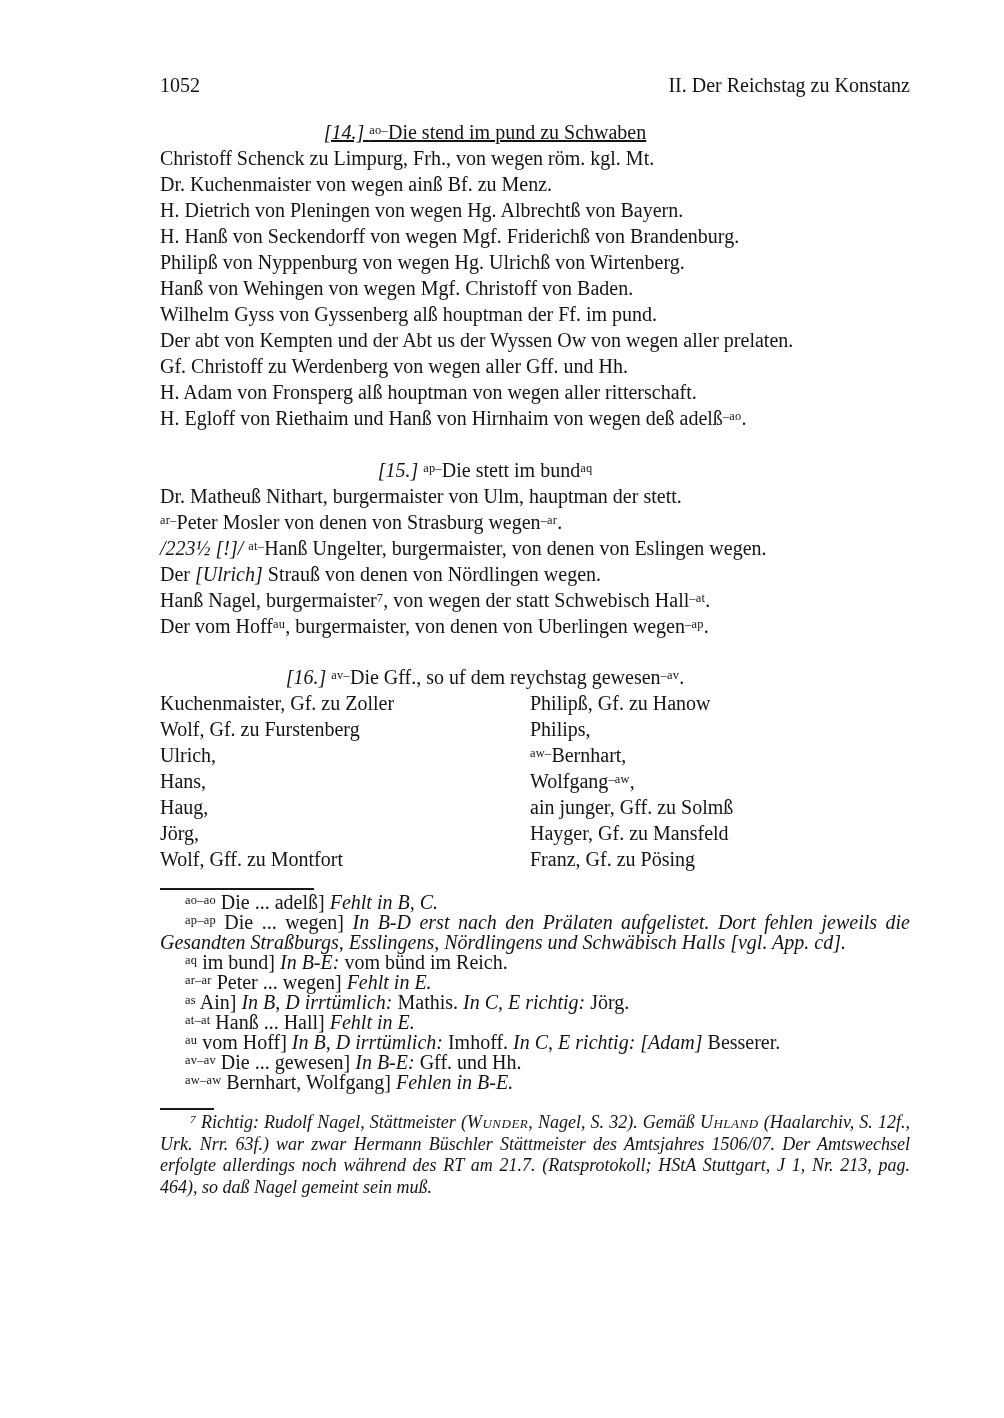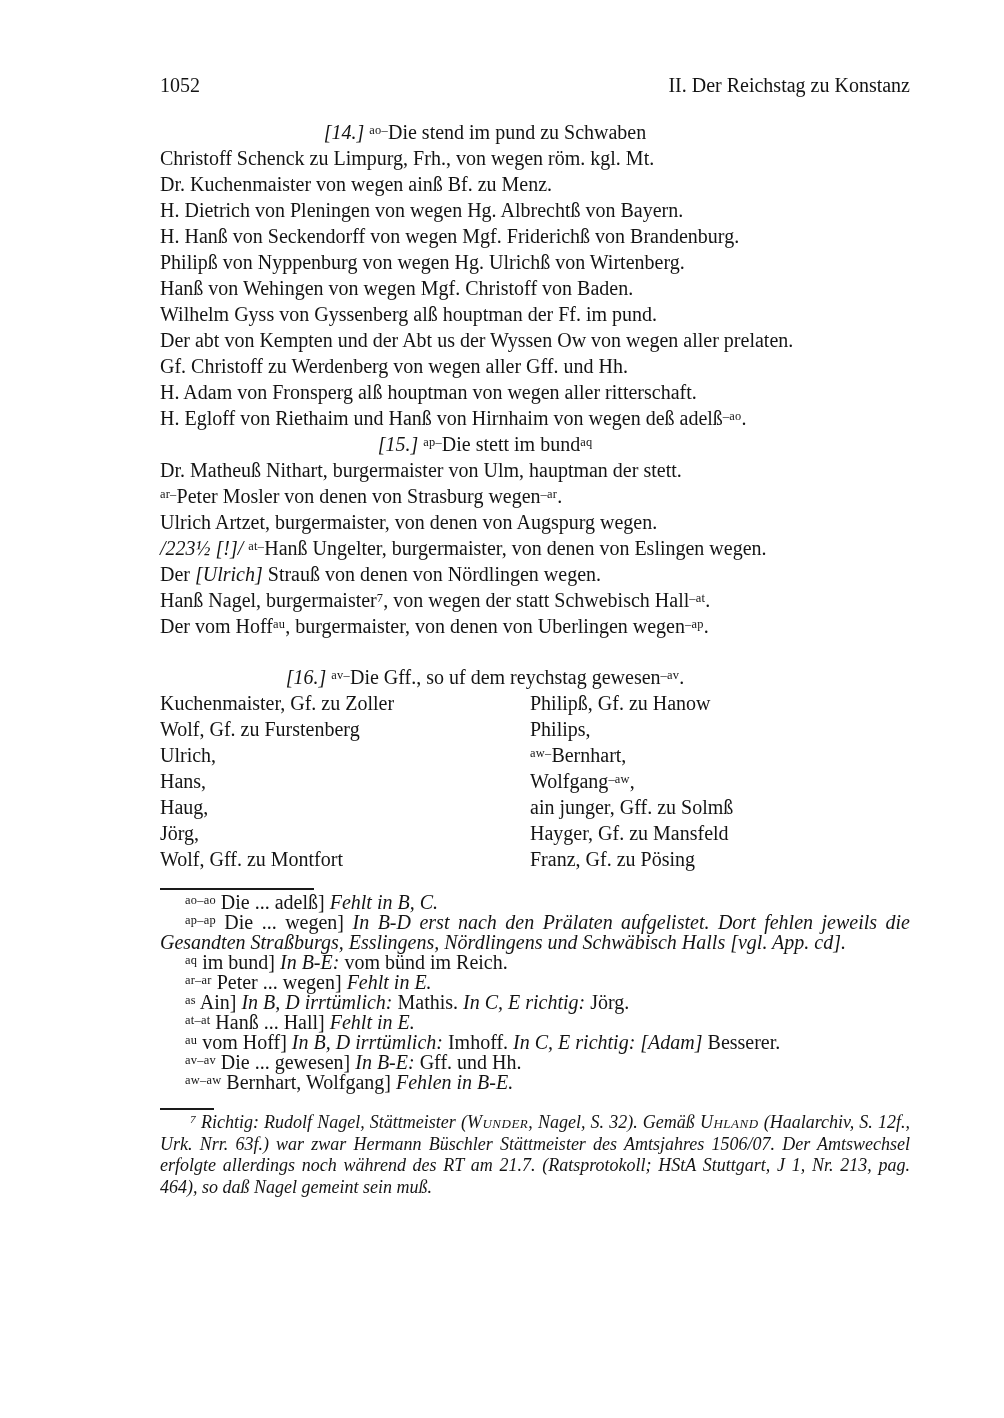--- a/index.html
+++ b/index.html
@@ -3,22 +3,22 @@
 <meta charset="utf-8">
 <style>
   html,body{margin:0;padding:0;background:#ffffff;}
   .page{position:relative;width:1004px;height:1418px;background:#ffffff;color:#141414;
         font-family:"Liberation Serif","DejaVu Serif",serif;overflow:hidden;padding-left:48px;}
   .text-block{position:absolute;left:160px;top:0;width:750px;font-size:20px;line-height:26px;}
   .header-row{margin-top:72px;height:26px;position:relative;}
   .page-number{position:absolute;left:0;top:0;}
   .running-head{text-align:right;}
   .sec-heading{width:650px;text-align:center;}
-  .h14{margin-top:21px;}
-  .h15{}
+  .h14{margin-top:21px;text-decoration:underline;}
+  .h15{margin-top:26px;}
   .h16{margin-top:25px;}
   .cols{display:flex;}
   .col-left{width:370px;flex:none;}
   .col-right{flex:1;}
   .rule{border-top:2px solid #1a1a1a;height:0;}
   .rule-apparatus{margin-top:16px;width:154px;}
   .rule-commentary{margin-top:16px;width:54px;}
   .apparatus{font-size:20px;line-height:20px;margin-top:2px;}
   .apparatus .line{text-align:justify;text-indent:25px;}
   .footnote7{font-size:18px;line-height:21.5px;margin-top:2px;font-style:italic;
@@ -51,21 +51,20 @@
         <div class="line"><span class="seg-r">Der abt von Kempten und der Abt us der Wyssen Ow von wegen aller prelaten.</span></div>
         <div class="line"><span class="seg-r">Gf. Christoff zu Werdenberg von wegen aller Gff. und Hh.</span></div>
         <div class="line"><span class="seg-r">H. Adam von Fronsperg alß houptman von wegen aller ritterschaft.</span></div>
         <div class="line"><span class="seg-r">H. Egloff von Riethaim und Hanß von Hirnhaim von wegen deß adelß</span><span class="seg-s">–ao</span><span class="seg-r">.</span></div>
       </div>
 
     <div class="sec-heading h15"><span class="seg-i">[15.] </span><span class="seg-s">ap–</span><span class="seg-r">Die stett im bund</span><span class="seg-s">aq</span></div>
     <div>
         <div class="line"><span class="seg-r">Dr. Matheuß Nithart, burgermaister von Ulm, hauptman der stett.</span></div>
         <div class="line"><span class="seg-s">ar–</span><span class="seg-r">Peter Mosler von denen von Strasburg wegen</span><span class="seg-s">–ar</span><span class="seg-r">.</span></div>
-        <div class="line"><span class="seg-r">Ulrich Artzet, burgermaister, von denen von Augspurg wegen.</span></div>
         <div class="line"><span class="seg-i">/223½ [!]/ </span><span class="seg-s">at–</span><span class="seg-r">Hanß Ungelter, burgermaister, von denen von Eslingen wegen.</span></div>
         <div class="line"><span class="seg-r">Der </span><span class="seg-i">[Ulrich]</span><span class="seg-r"> Strauß von denen von Nördlingen wegen.</span></div>
         <div class="line"><span class="seg-r">Hanß Nagel, burgermaister</span><span class="seg-s">7</span><span class="seg-r">, von wegen der statt Schwebisch Hall</span><span class="seg-s">–at</span><span class="seg-r">.</span></div>
         <div class="line"><span class="seg-r">Der vom Hoff</span><span class="seg-s">au</span><span class="seg-r">, burgermaister, von denen von Uberlingen wegen</span><span class="seg-s">–ap</span><span class="seg-r">.</span></div>
       </div>
 
     <div class="sec-heading h16"><span class="seg-i">[16.] </span><span class="seg-s">av–</span><span class="seg-r">Die Gff., so uf dem reychstag gewesen</span><span class="seg-s">–av</span><span class="seg-r">.</span></div>
     <div class="cols">
       <div class="col-left">
           <div class="line"><span class="seg-r">Kuchenmaister, Gf. zu Zoller</span></div>

